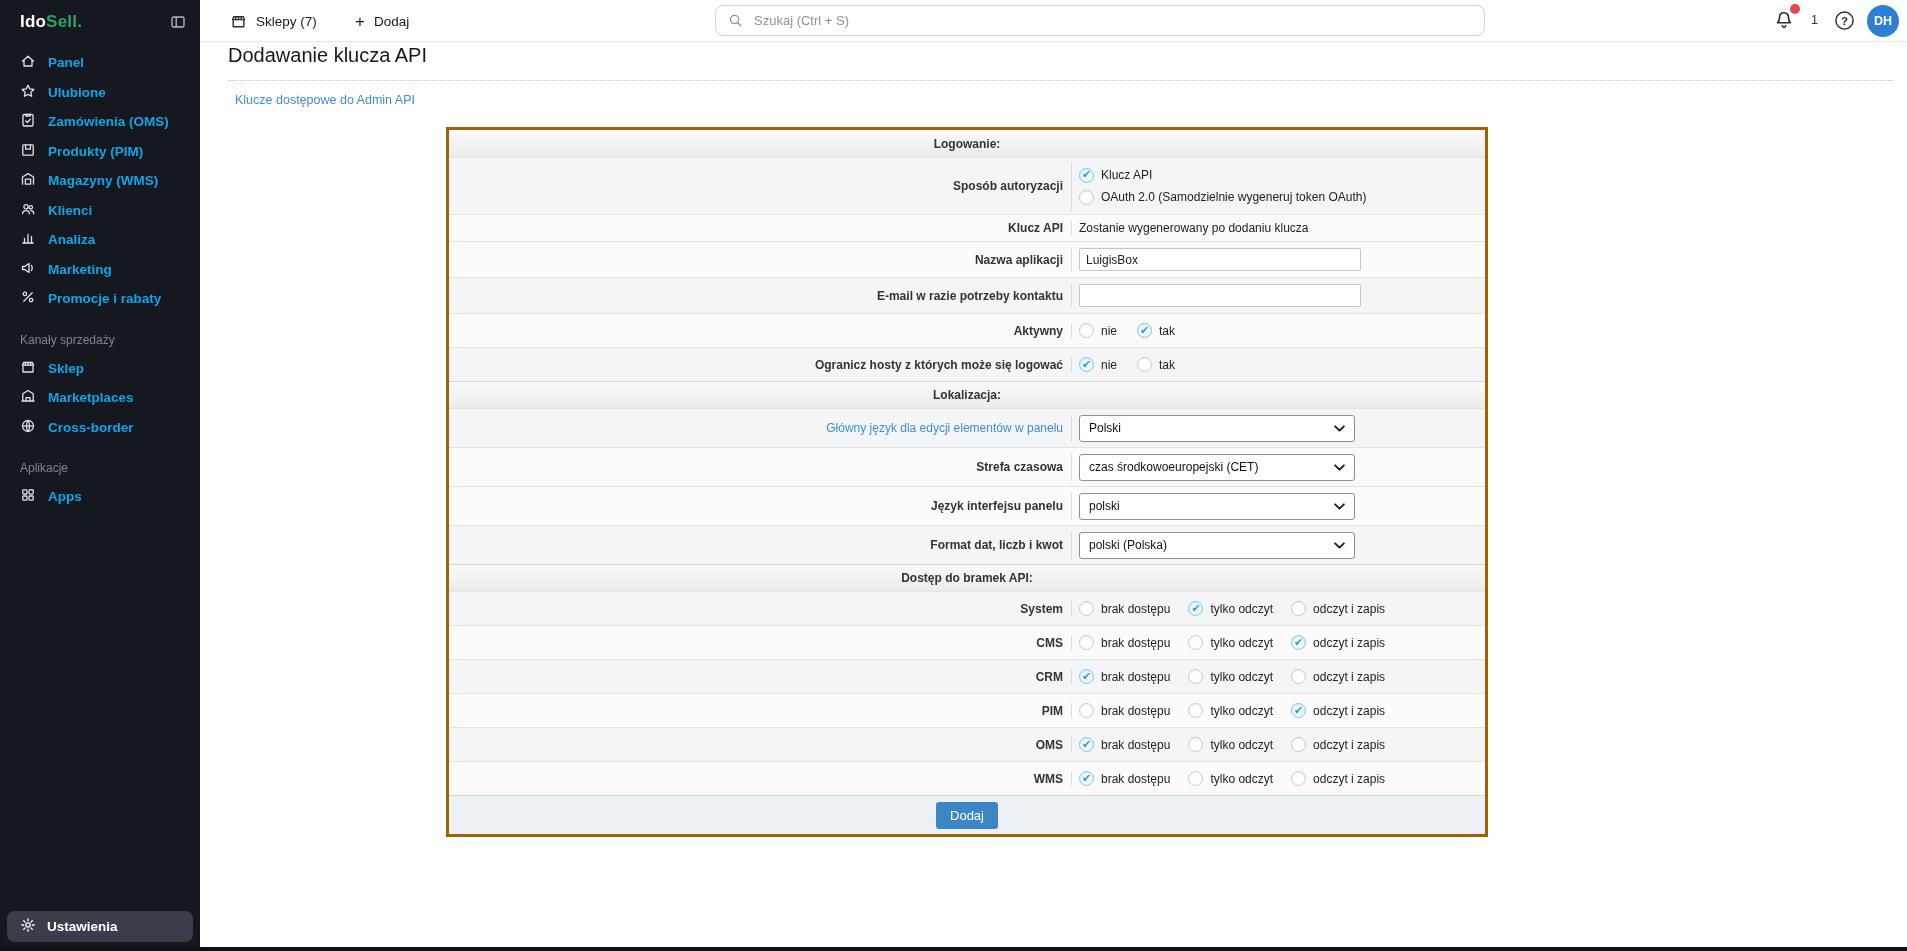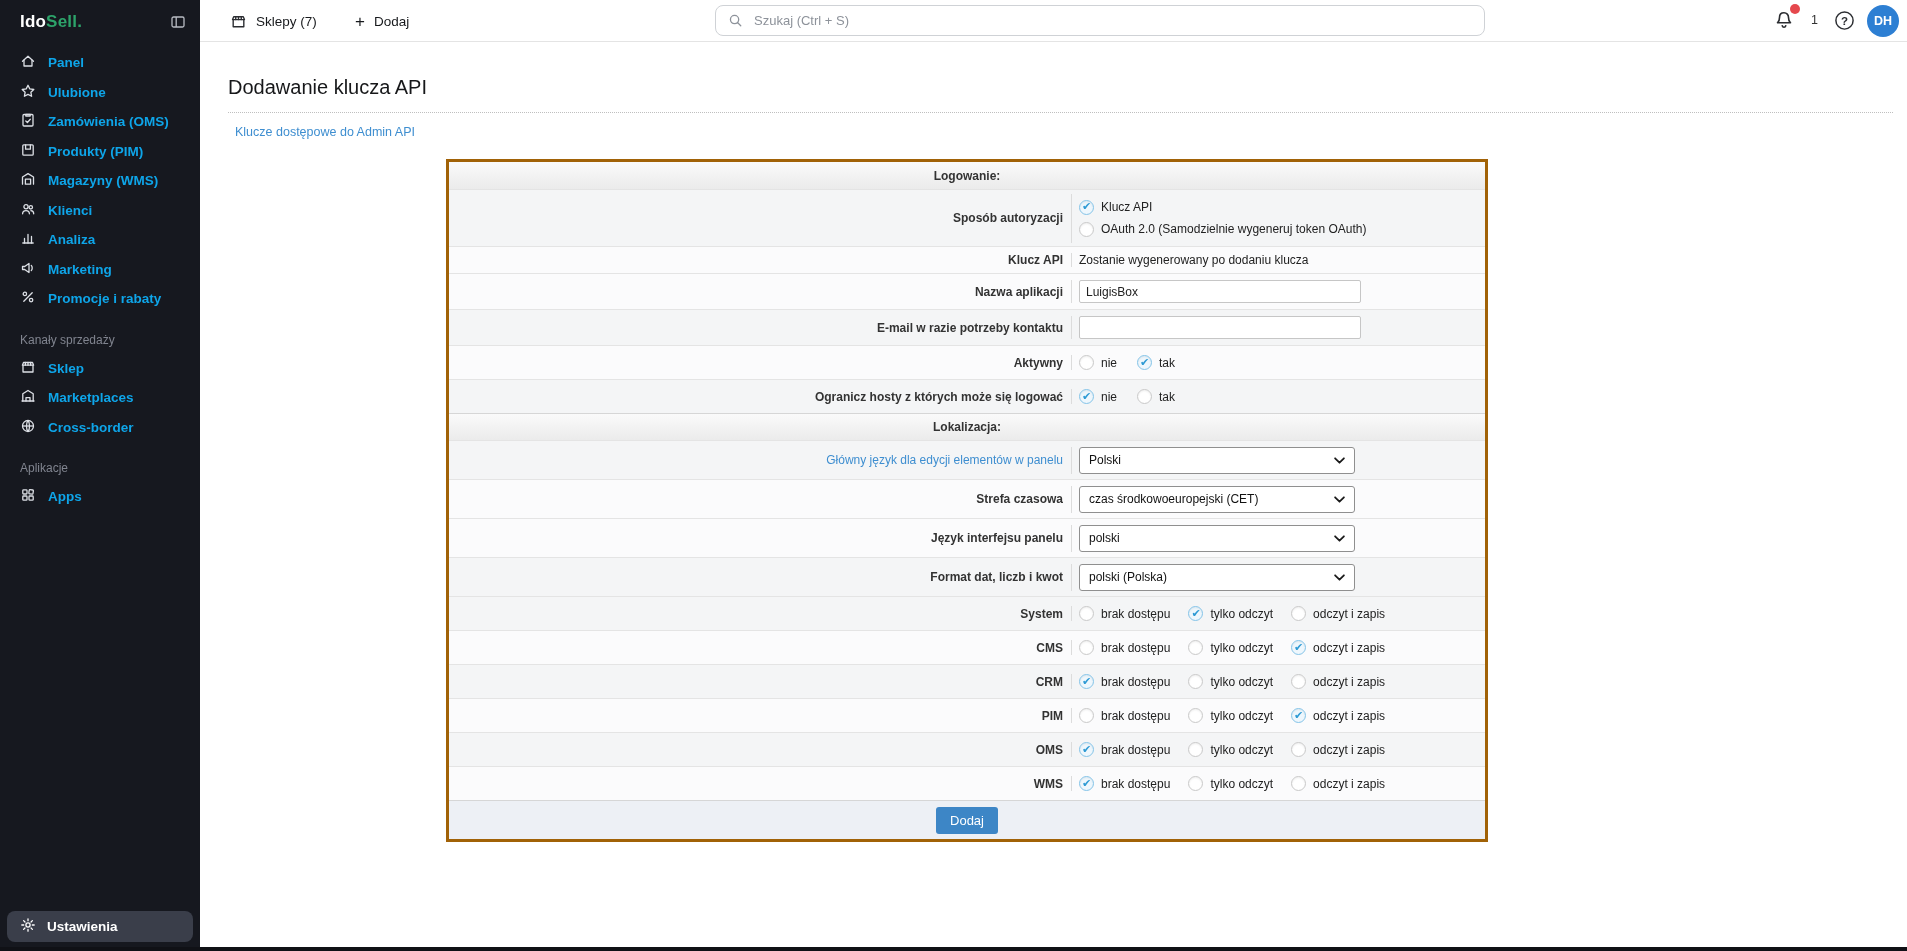--- a/index.html
+++ b/index.html
@@ -32,21 +32,21 @@
   .search-box input { border:none; outline:none; flex:1; font-size:13px; margin-left:9px; color:#333; font-family:inherit; background:transparent; }
   .search-box input::placeholder { color:#8d929a; }
   .bell-wrap { position:absolute; left:1574px; top:10px; width:24px; height:24px; cursor:pointer; color:#2b2d31; }
   .red-dot { position:absolute; right:-2px; top:-6px; width:10px; height:10px; border-radius:50%; background:#e5484d; }
   .notif-count { position:absolute; left:1611px; top:13px; font-size:12.5px; color:#333; }
   .help-btn { position:absolute; left:1634px; top:10px; color:#2b2d31; cursor:pointer; }
   .avatar { position:absolute; left:1667px; top:5px; width:32px; height:32px; border-radius:50%; background:#2d7fd3; color:#fff;
      font-size:12.5px; font-weight:bold; display:flex; align-items:center; justify-content:center; cursor:pointer; }
 
   
-  .main { margin-left:200px; padding-top:60px;border-radius:8px; }
+  .main { margin-left:200px; padding-top:28px;border-radius:8px; }
   .page-title { font-size:20px; color:#17181a; margin:16px 0 0 28px; font-weight:400; }
   .dotted-rule { border-bottom:1px dotted #bfbfbf; margin:13px 14px 0 28px; height:0; }
   .back-link { display:inline-block; margin:12px 0 0 35px; color:#3e8ed0; font-size:12.5px; text-decoration:none; cursor:pointer; }
 
   
   .form-table { margin:19px 0 40px 246px; width:1042px; border:3px solid #a16207; font-size:12px; color:#222; }
   .fsection { min-height:27px; background:linear-gradient(#fafafa,#ebebeb); border-top:1px solid #d6d6d6;
      display:flex; align-items:center; justify-content:center; font-weight:bold; color:#333; }
   .frow { display:flex; border-top:1px solid #e4e4e4; align-items:center; }
   .frow:first-child, .fsection:first-child { border-top:none; }
@@ -363,20 +363,21 @@
           <span>polski (Polska)</span>
           <span style="display:flex;">
               <svg width="11" height="7" viewBox="0 0 10 6" fill="none" stroke="#1a1a1a" stroke-width="1.6" stroke-linecap="round" stroke-linejoin="round">
                 <path d="M1 1l4 4 4-4"></path>
               </svg>
             </span>
         </div>
       </div>
     </div>
 
+    <div class="fsection">Dostęp do bramek API:</div>
 
     <div class="frow bg-g h34">
       <div class="lbl">System</div>
       <div class="val gw-opts">
         <span class="opt">
             <span class="radio"></span>
             <span>brak dostępu</span>
           </span>
         <span class="opt">
             <span class="radio checked"></span>

